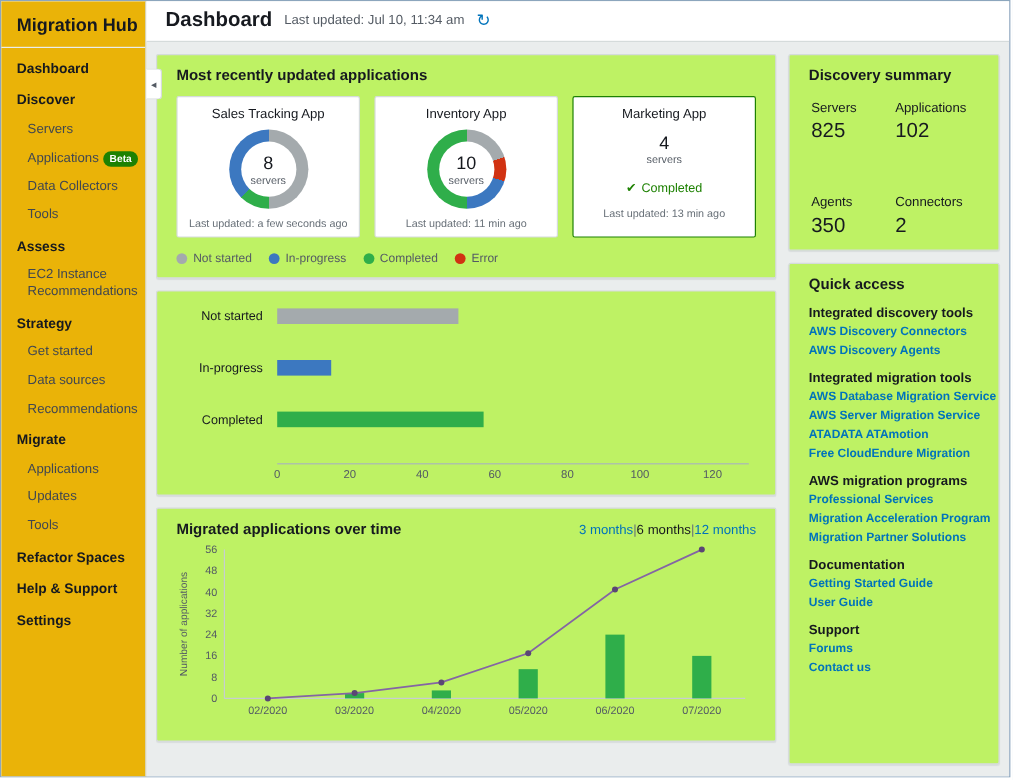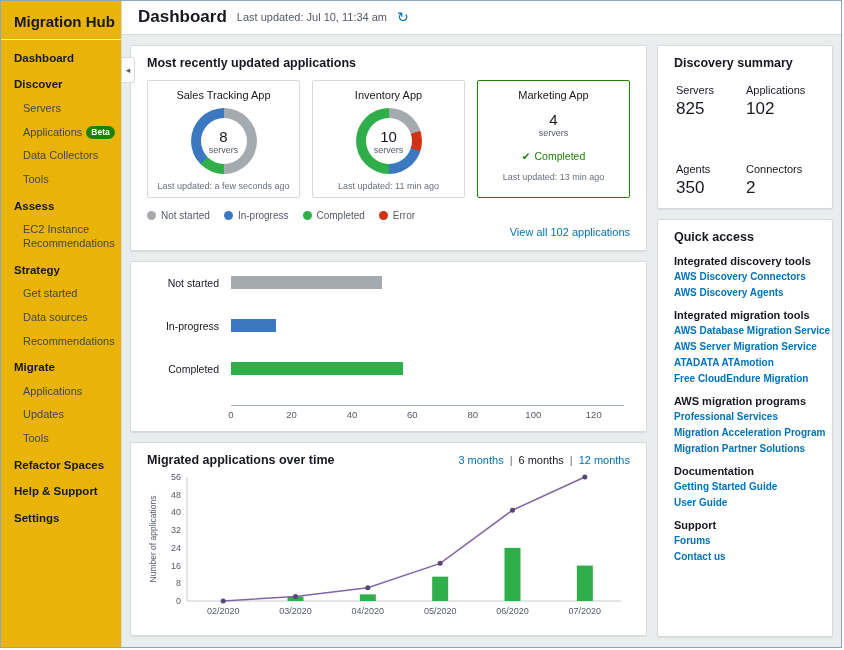--- a/index.html
+++ b/index.html
@@ -19,21 +19,21 @@
 
   
   main { flex:1; display:flex; flex-direction:column; background:#eaeded; min-width:0; }
   .page-header { background:#fff; border-bottom:1px solid #d5dbdb; padding:6px 16px 7px; display:flex; align-items:center; gap:10px; flex-shrink:0; }
   .page-title { font-size:17px; font-weight:700; color:#16191f; }
   .last-updated { font-size:11px; color:#545b64; }
   .refresh { color:#0073bb; font-size:14px; cursor:pointer; line-height:1; }
   .content { flex:1; display:flex; gap:10px; padding:10px 8px; overflow:hidden; }
   .col-main { flex:1; display:flex; flex-direction:column; gap:10px; min-width:0; overflow:hidden; }
   .col-right { width:176px; flex-shrink:0; display:flex; flex-direction:column; gap:10px; }
-  .card { background:#ffffff; border:1px solid #d5dbdb; border-radius:2px; box-shadow:0 1px 1px rgba(0,28,36,.08); padding:10px 16px 10px; }
+  .card { background:#bef264; border:1px solid #d5dbdb; border-radius:2px; box-shadow:0 1px 1px rgba(0,28,36,.08); padding:10px 16px 10px; }
   .card h2 { font-size:12.5px; font-weight:700; color:#16191f; margin:0 0 10px; }
 
   
   .app-cards { display:flex; gap:12px; align-items:stretch; }
   .app-card { flex:1; border:1px solid #d5dbdb; border-radius:2px; padding:8px 6px 6px; text-align:center; cursor:pointer; background:#fff; }
   .app-card.highlighted { border-color:#1d8102; }
   .app-name { font-size:11px; color:#16191f; margin-bottom:7px; }
   .donut { width:66px; height:66px; border-radius:50%; margin:0 auto 7px; position:relative; }
   .hole { position:absolute; inset:10px; background:#fff; border-radius:50%; display:flex; flex-direction:column; align-items:center; justify-content:center; }
   .num { font-size:15px; color:#16191f; }
@@ -53,21 +53,21 @@
   .hrow.axis { margin-bottom:0; }
   .hlabel { width:84px; text-align:right; padding-right:12px; font-size:10.5px; color:#16191f; flex-shrink:0; }
   .htrack { flex:1; height:13px; position:relative; }
   .hbar { height:100%; }
   .haxis { flex:1; position:relative; height:16px; border-top:1px solid #aab7b8; }
   .tick { position:absolute; top:3px; transform:translateX(-50%); font-size:9.5px; color:#545b64; }
 
   
   .card3-head { display:flex; justify-content:space-between; align-items:baseline; margin-bottom:2px; }
   .card3-head h2 { margin:0; }
-  .ranges { font-size:11px; display:flex; gap:6px; }
+  .ranges { font-size:11px; display:flex; }
   .range { color:#0073bb; text-decoration:none; cursor:pointer; }
   .range.selected { color:#16191f; cursor:default; }
   .sep { color:#687078; }
 
   
   .stats { display:grid; grid-template-columns:1fr 1fr; row-gap:44px; margin-top:14px; padding-left:2px; }
   .stat-label { font-size:11px; color:#16191f; margin-bottom:3px; }
   .stat-value { font-size:17px; color:#16191f; }
   .qa-card { flex:1; overflow:hidden; }
   .qa h3 { font-size:11px; font-weight:700; color:#16191f; margin:11px 0 4px; }
@@ -202,23 +202,20 @@
               </div>
               <div class="legend-item">
                 <span class="dot" style="background: rgb(47, 174, 74);"></span>
                 <span>Completed</span>
               </div>
               <div class="legend-item">
                 <span class="dot" style="background: rgb(209, 50, 18);"></span>
                 <span>Error</span>
               </div>
             </div>
-          <div class="view-all">
-            <a class="link">View all 102 applications</a>
-          </div>
         </section>
 
         <section class="card">
           <div class="hbar-chart" id="hbar-chart">
               <div class="hrow">
                 <div class="hlabel">Not started</div>
                 <div class="htrack">
                   <div class="hbar" style="width: 38.4615%; background: rgb(164, 170, 173);"></div>
                 </div>
               </div>

